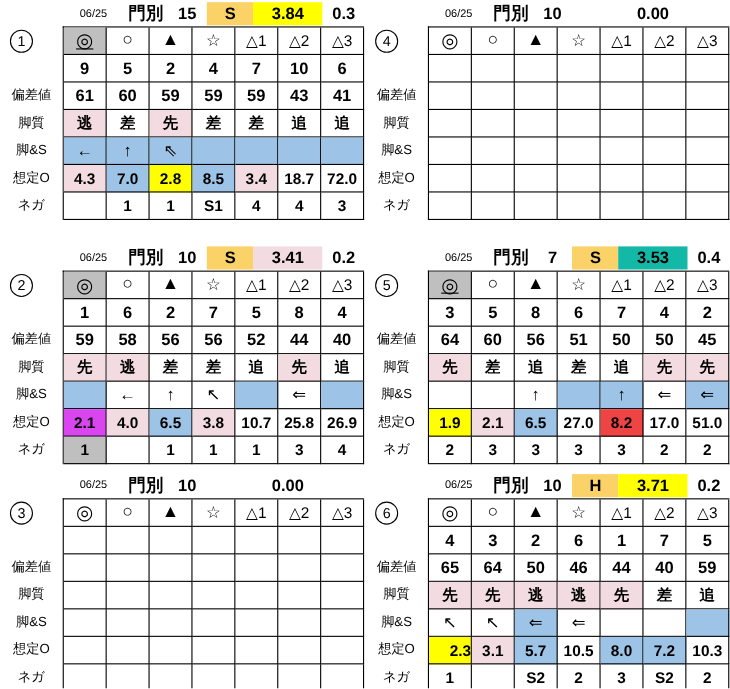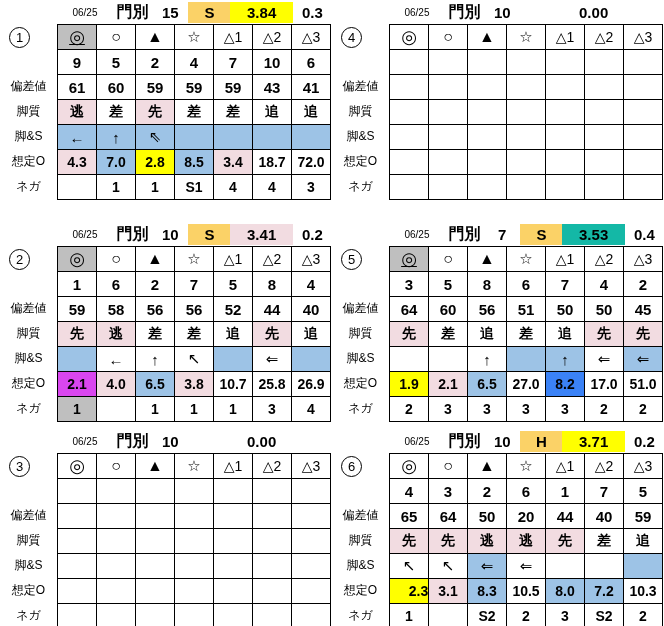--- a/index.html
+++ b/index.html
@@ -419,21 +419,21 @@
           <div class="cell" style="background: rgb(157, 195, 230);"></div>
           <div class="cell" style="background: rgb(157, 195, 230);">↑</div>
           <div class="cell">⇐</div>
           <div class="cell" style="background: rgb(157, 195, 230);">⇐</div>
         </div>
         <div class="row r-souteio">
           <div class="cell" style="background: rgb(255, 255, 0);">1.9</div>
           <div class="cell" style="background: rgb(242, 220, 225);">2.1</div>
           <div class="cell" style="background: rgb(157, 195, 230);">6.5</div>
           <div class="cell">27.0</div>
-          <div class="cell" style="background: #3b82f6;">8.2</div>
+          <div class="cell" style="background: #ef4444;">8.2</div>
           <div class="cell">17.0</div>
           <div class="cell">51.0</div>
         </div>
         <div class="row r-nega">
           <div class="cell">2</div>
           <div class="cell">3</div>
           <div class="cell">3</div>
           <div class="cell">3</div>
           <div class="cell">3</div>
           <div class="cell">2</div>
@@ -472,21 +472,21 @@
           <div class="cell">2</div>
           <div class="cell">6</div>
           <div class="cell">1</div>
           <div class="cell">7</div>
           <div class="cell">5</div>
         </div>
         <div class="row r-hensachi">
           <div class="cell">65</div>
           <div class="cell">64</div>
           <div class="cell">50</div>
-          <div class="cell">20</div>
+          <div class="cell">46</div>
           <div class="cell">44</div>
           <div class="cell">40</div>
           <div class="cell">59</div>
         </div>
         <div class="row r-kyakushitsu">
           <div class="cell" style="background: rgb(242, 220, 225);">先</div>
           <div class="cell" style="background: rgb(242, 220, 225);">先</div>
           <div class="cell" style="background: rgb(242, 220, 225);">逃</div>
           <div class="cell" style="background: rgb(242, 220, 225);">逃</div>
           <div class="cell" style="background: rgb(242, 220, 225);">先</div>
@@ -498,21 +498,21 @@
           <div class="cell">↖</div>
           <div class="cell" style="background: rgb(157, 195, 230);">⇐</div>
           <div class="cell">⇐</div>
           <div class="cell"></div>
           <div class="cell"></div>
           <div class="cell" style="background: rgb(157, 195, 230);"></div>
         </div>
         <div class="row r-souteio">
           <div class="cell" style="background: rgb(255, 255, 0); padding-left: 19px;">2.3</div>
           <div class="cell" style="background: rgb(242, 220, 225);">3.1</div>
-          <div class="cell" style="background: rgb(157, 195, 230);">8.3</div>
+          <div class="cell" style="background: rgb(157, 195, 230);">5.7</div>
           <div class="cell">10.5</div>
           <div class="cell" style="background: rgb(157, 195, 230);">8.0</div>
           <div class="cell" style="background: rgb(157, 195, 230);">7.2</div>
           <div class="cell">10.3</div>
         </div>
         <div class="row r-nega">
           <div class="cell">1</div>
           <div class="cell"></div>
           <div class="cell">S2</div>
           <div class="cell">2</div>

